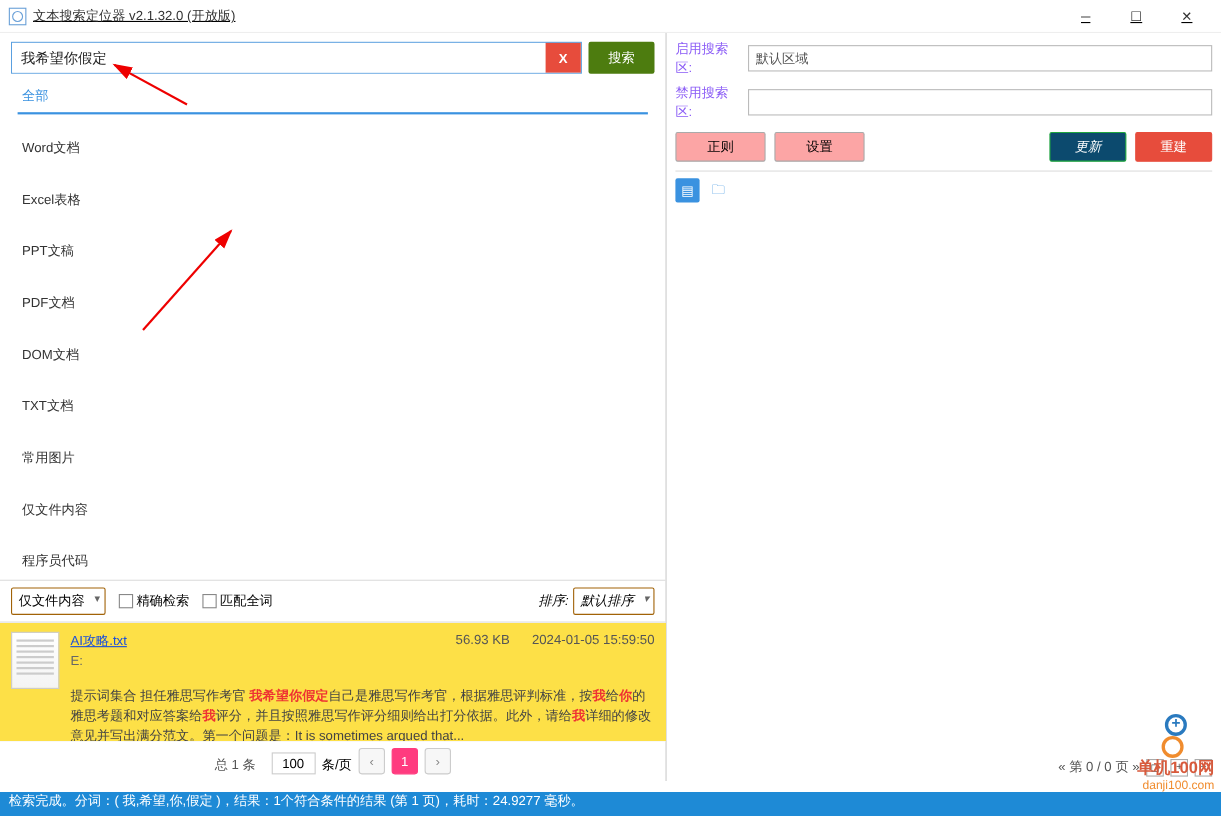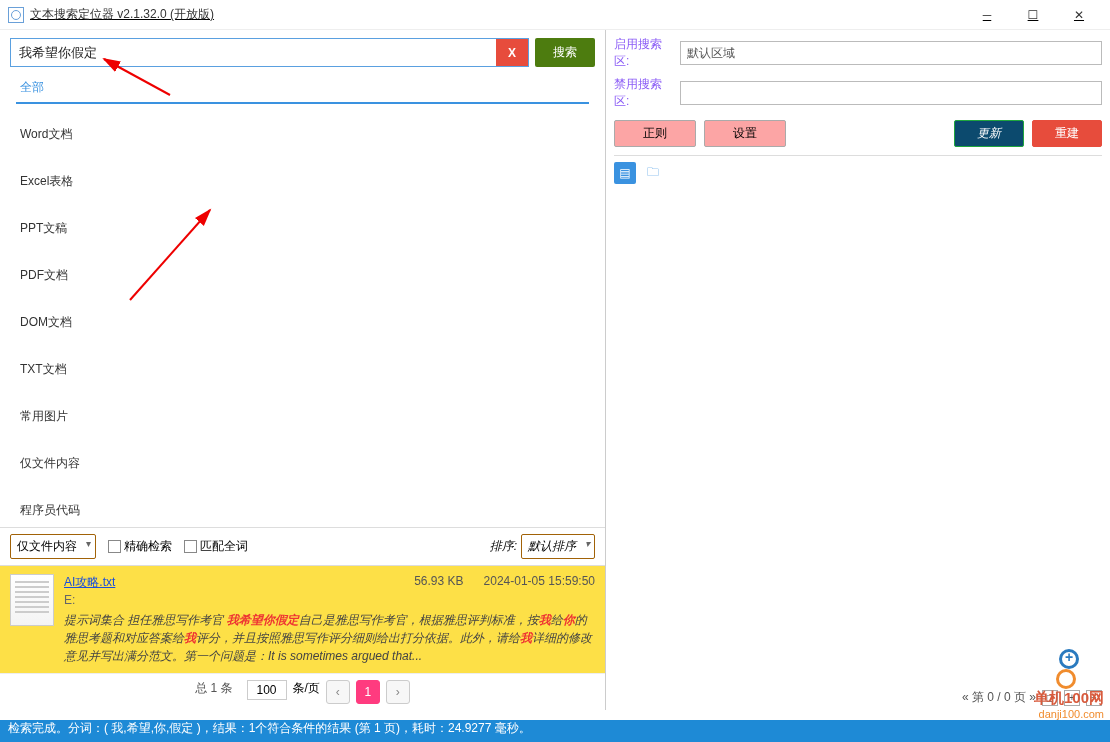--- a/index.html
+++ b/index.html
@@ -30,23 +30,23 @@
 .sort-wrap { margin-left:auto; display:flex; align-items:center; gap:4px;font-style:italic; }
 .results { flex:1; overflow:auto; background:#fde047; }
 .result-item { display:flex; padding:8px 10px; gap:10px; }
 .doc-icon { width:44px; height:52px; border:1px solid #ccc; background:linear-gradient(#fff,#f4f4f4); position:relative; }
 .doc-icon::before { content:""; position:absolute; left:4px; right:4px; top:6px; height:2px; background:#ccc; box-shadow:0 5px 0 #ccc,0 10px 0 #ccc,0 15px 0 #ccc,0 20px 0 #ccc,0 25px 0 #ccc,0 30px 0 #ccc; }
 .result-body { flex:1; }
 .result-head { display:flex; }
 .file-link { color:#1a4fdb; text-decoration:underline; cursor:pointer; }
 .file-meta { margin-left:auto; display:flex; gap:20px; color:#555; }
 .drive { color:#666; margin-top:2px; }
-.snippet { color:#444; margin-top:4px; line-height:1.5;font-style:italic; }
+.snippet { color:#444; margin-top:16px; line-height:1.5; }
 .hl { color:#e33; font-weight:bold; }
-.pager-row { display:flex; align-items:flex-start; justify-content:center; gap:6px; padding:6px 0; border-top:1px solid #eee; }
+.pager-row { display:flex; align-items:flex-end; justify-content:center; gap:6px; padding:6px 0; border-top:1px solid #eee; }
 .pager-row .total { color:#555; margin-right:8px; }
 .page-size { width:40px; text-align:center; border:1px solid #ccc; padding:2px; }
 .pg-btn { width:24px; height:24px; border:1px solid #ccc; border-radius:3px; display:flex; align-items:center; justify-content:center; background:#f7f7f7; cursor:pointer; color:#888; }
 .pg-btn.active { background:#ff3b7f; color:#fff; border-color:#ff3b7f; }
 .zone-row { display:flex; align-items:center; margin-bottom:6px; gap:4px; }
 .zone-label { width:62px; color:#8b5cf6; }
 .zone-input { flex:1; border:1px solid #bbb; padding:4px 6px; color:#555; }
 .right-btn-row { display:flex; gap:8px; margin-top:4px; }
 .btn { padding:4px 28px; border:1px solid #aaa; border-radius:2px; cursor:pointer; background:#fca5a5; }
 .btn-update { background:#0c4a6e; color:#fff; border-color:#1fa63e; margin-left:auto; padding:4px 22px;font-style:italic;}

